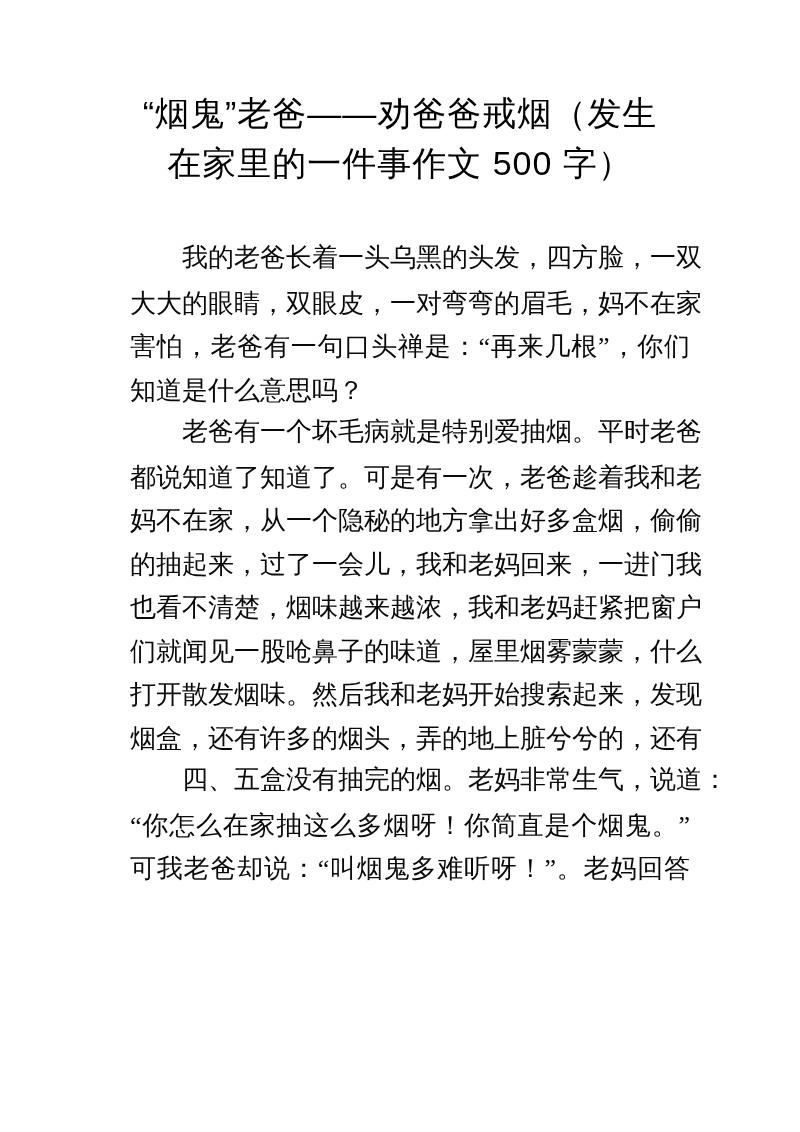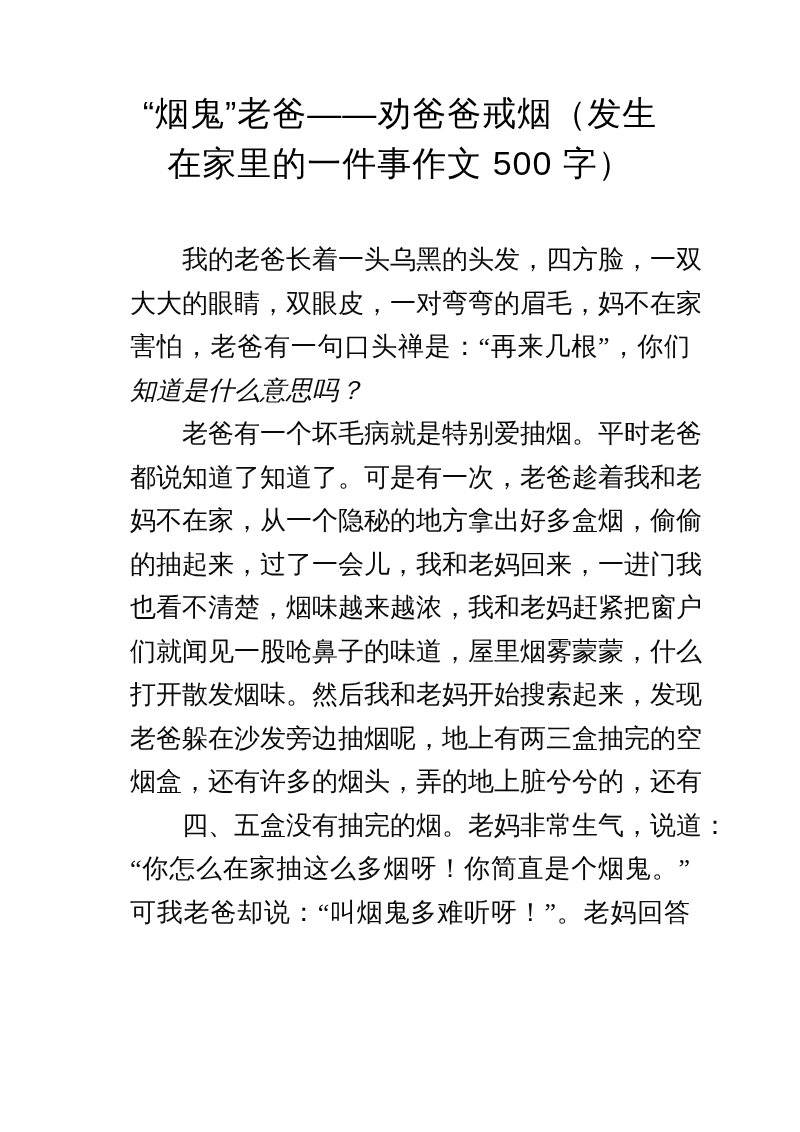--- a/index.html
+++ b/index.html
@@ -35,25 +35,25 @@
     line-height: 43.5px;
     color: #0a0a0a;
   }
   .line {
     text-align: justify;
     text-align-last: justify;
     white-space: nowrap;
   }
   .line.ind {
     text-indent: 2em;
+    font-family: Liberation Mono, monospace;
   }
   .line.left {
     text-align: right;
     text-align-last: left;
-    font-style: italic;
   }
 </style>
 </head>
 <body>
 
 <div class="page">
 
   <div class="essay-title">
     <div>“烟鬼”老爸——劝爸爸戒烟（发生</div>
     <div>在家里的一件事作文 500 字）</div>
@@ -64,20 +64,19 @@
     <div class="line">大大的眼睛，双眼皮，一对弯弯的眉毛，妈不在家</div>
     <div class="line">害怕，老爸有一句口头禅是：“再来几根”，你们</div>
     <div class="line left">知道是什么意思吗？</div>
     <div class="line ind">老爸有一个坏毛病就是特别爱抽烟。平时老爸</div>
     <div class="line">都说知道了知道了。可是有一次，老爸趁着我和老</div>
     <div class="line">妈不在家，从一个隐秘的地方拿出好多盒烟，偷偷</div>
     <div class="line">的抽起来，过了一会儿，我和老妈回来，一进门我</div>
     <div class="line">也看不清楚，烟味越来越浓，我和老妈赶紧把窗户</div>
     <div class="line">们就闻见一股呛鼻子的味道，屋里烟雾蒙蒙，什么</div>
     <div class="line">打开散发烟味。然后我和老妈开始搜索起来，发现</div>
-    <div class="line">老爸躲在沙发旁边抽烟呢，地上有两三盒抽完的空</div>
     <div class="line">烟盒，还有许多的烟头，弄的地上脏兮兮的，还有</div>
     <div class="line ind">四、五盒没有抽完的烟。老妈非常生气，说道：</div>
     <div class="line">“你怎么在家抽这么多烟呀！你简直是个烟鬼。”</div>
     <div class="line">可我老爸却说：“叫烟鬼多难听呀！”。老妈回答</div>
   </div>
 
 </div>
 
 </body></html>

